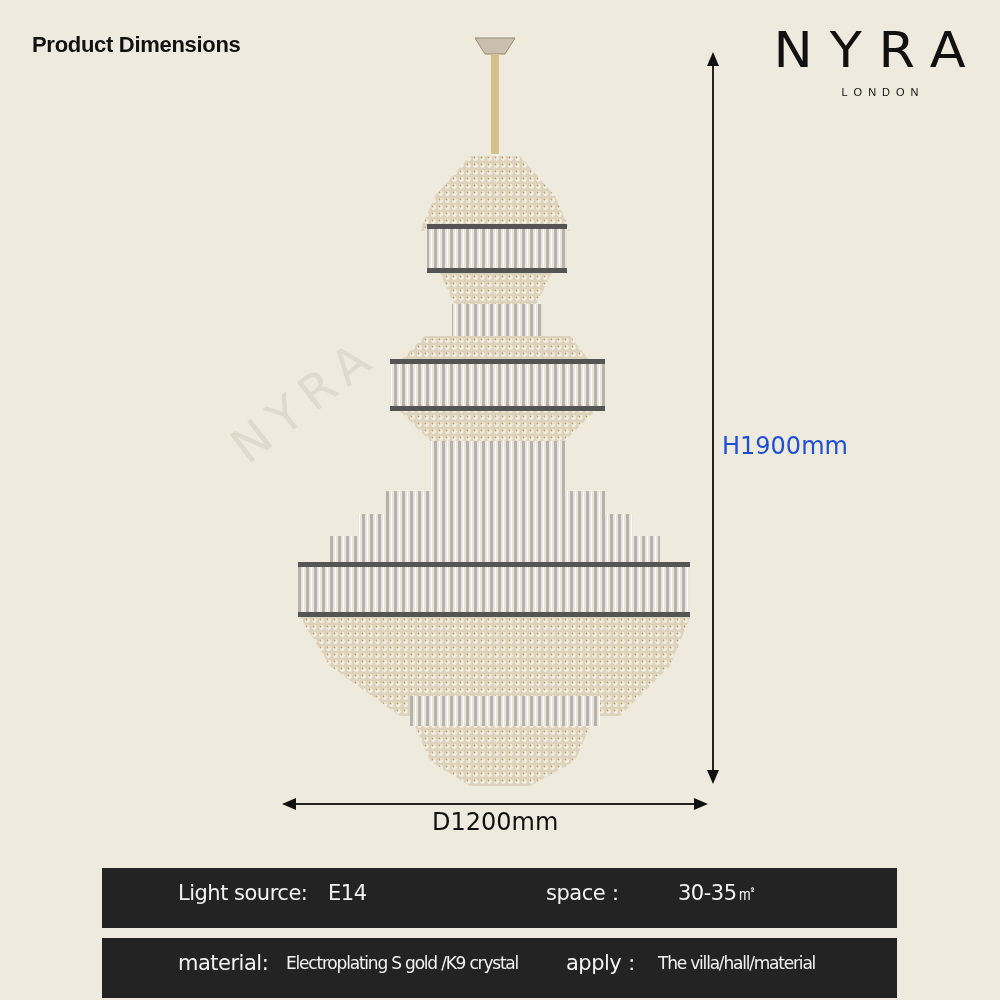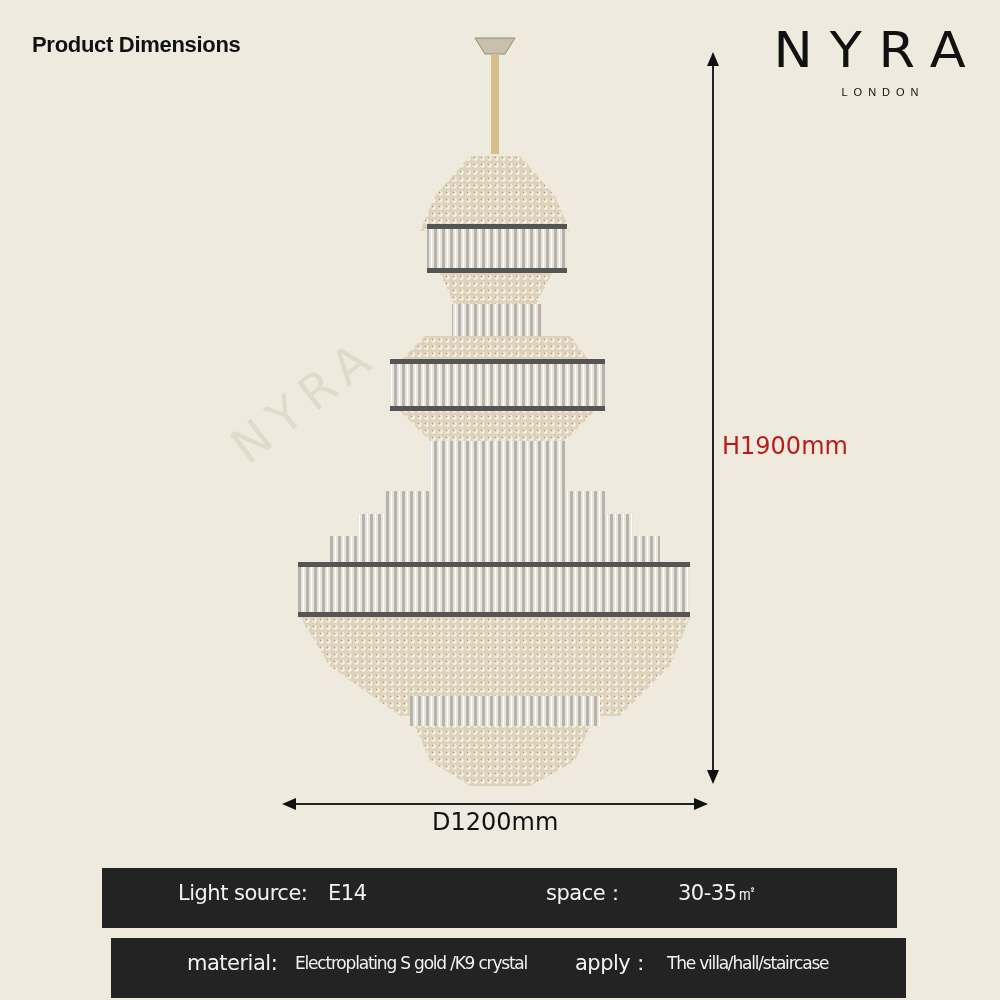--- a/index.html
+++ b/index.html
@@ -38,21 +38,21 @@
     border-left: 6px solid transparent; border-right: 6px solid transparent;
     border-bottom: 14px solid #111;
   }
   .arrow-down {
     position: absolute; left: 707px; top: 770px; width: 0; height: 0;
     border-left: 6px solid transparent; border-right: 6px solid transparent;
     border-top: 14px solid #111;
   }
   .h-label {
     position: absolute; left: 722px; top: 432px;
-    font-family: "DejaVu Sans", sans-serif; font-size: 24px; color: #b91c1c;
+    font-family: "DejaVu Sans", sans-serif; font-size: 24px; color: #1d4ed8;
   }
   .hline { position: absolute; left: 290px; top: 803px; width: 408px; height: 2px; background: #222; }
   .arrow-left {
     position: absolute; left: 282px; top: 798px; width: 0; height: 0;
     border-top: 6px solid transparent; border-bottom: 6px solid transparent;
     border-right: 14px solid #111;
   }
   .arrow-right {
     position: absolute; left: 694px; top: 798px; width: 0; height: 0;
     border-top: 6px solid transparent; border-bottom: 6px solid transparent;
@@ -61,21 +61,21 @@
   .d-label {
     position: absolute; left: 432px; top: 808px;
     font-family: "DejaVu Sans", sans-serif; font-size: 24px; color: #111;
   }
   .bar {
     position: absolute; left: 102px; width: 795px; height: 60px;
     background: #232323; color: #f2f2f2;
     font-family: "DejaVu Sans", sans-serif;
   }
   .bar1 { top: 868px; }
-  .bar2 { top: 938px; margin-left: 9px; }
+  .bar2 { top: 938px; }
   .cell { position: absolute; top: 0; height: 50px; line-height: 50px; white-space: nowrap; }
   .k { font-size: 21px; letter-spacing: -0.5px; }
   .v { font-size: 21px; letter-spacing: -0.5px; }
   .vs { font-size: 17px; letter-spacing: -1.2px; }
 </style>
 </head>
 <body>
 
 <div class="title">Product Dimensions</div>
 
@@ -152,14 +152,14 @@
   <span class="cell k" style="left:76px;">Light source:</span>
   <span class="cell v" style="left:226px;">E14</span>
   <span class="cell k" style="left:444px;text-align:right;">space：</span>
   <span class="cell v" style="left:576px;">30-35㎡</span>
 </div>
 
 <div class="bar bar2">
   <span class="cell k" style="left:76px;">material:</span>
   <span class="cell vs" style="left:184px;">Electroplating S gold /K9 crystal</span>
   <span class="cell k" style="left:464px;">apply：</span>
-  <span class="cell vs" style="left:556px;">The villa/hall/staircase</span>
+  <span class="cell vs" style="left:556px;">The villa/hall/material</span>
 </div>
 
 </body></html>

